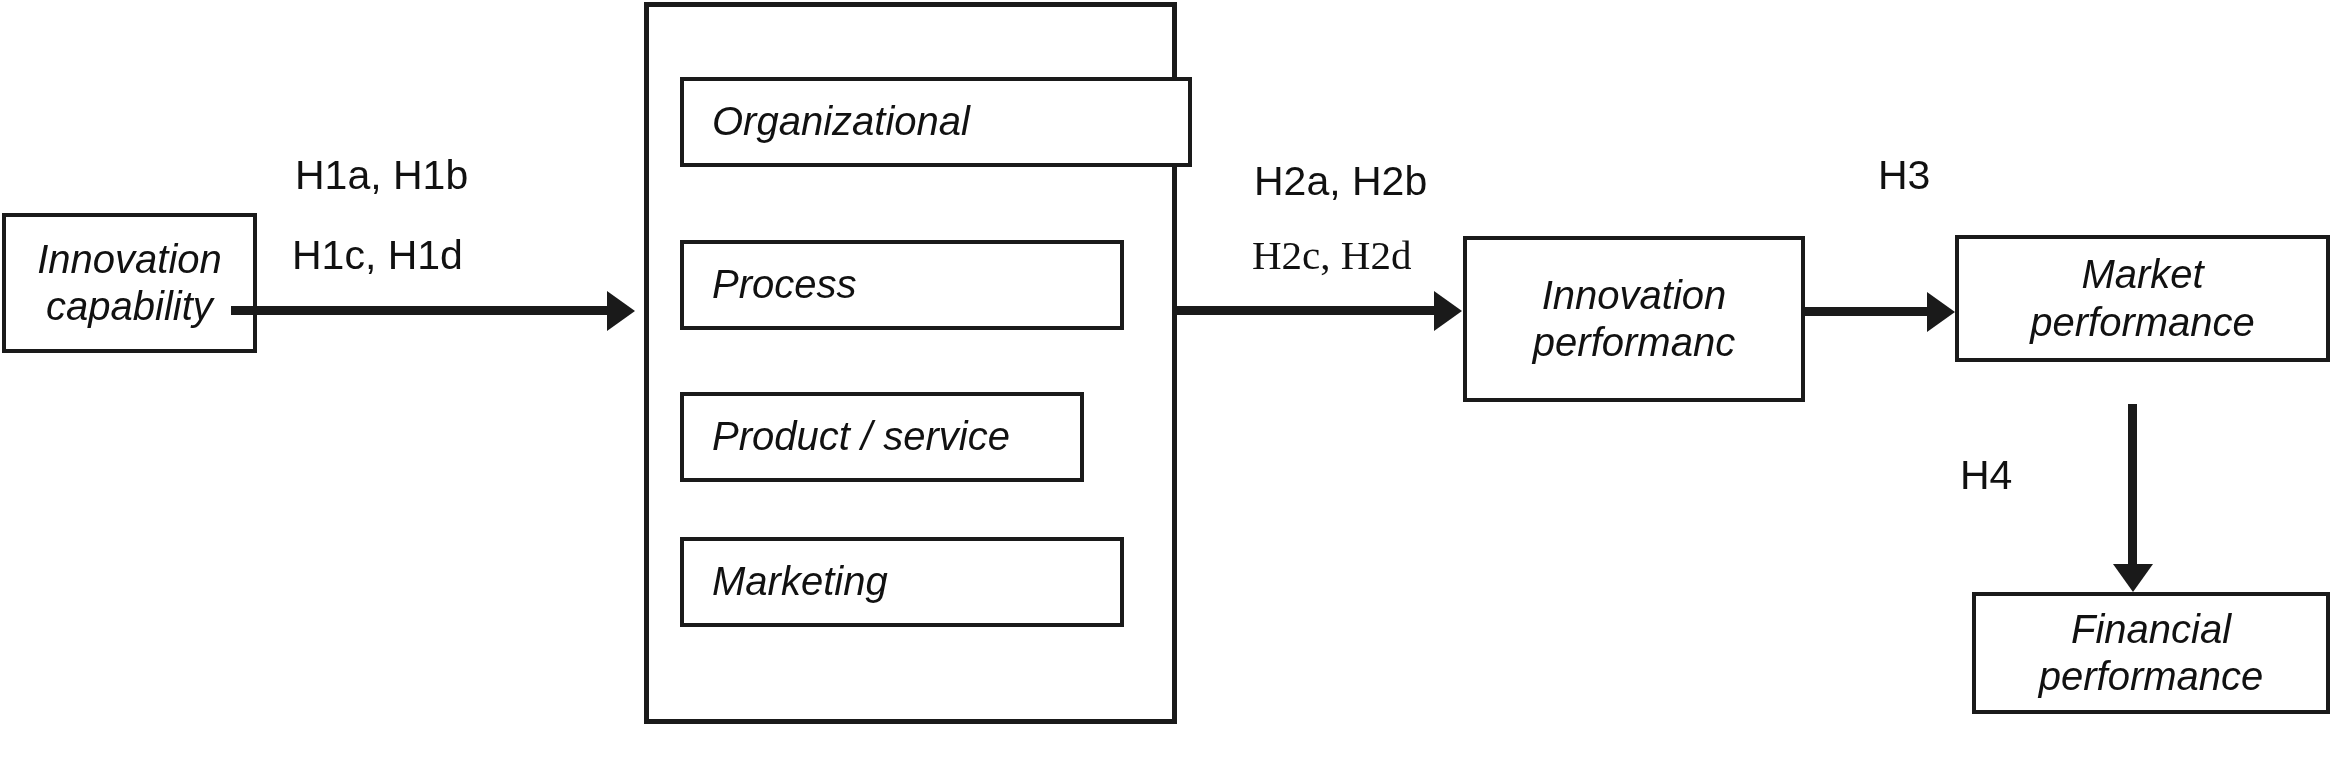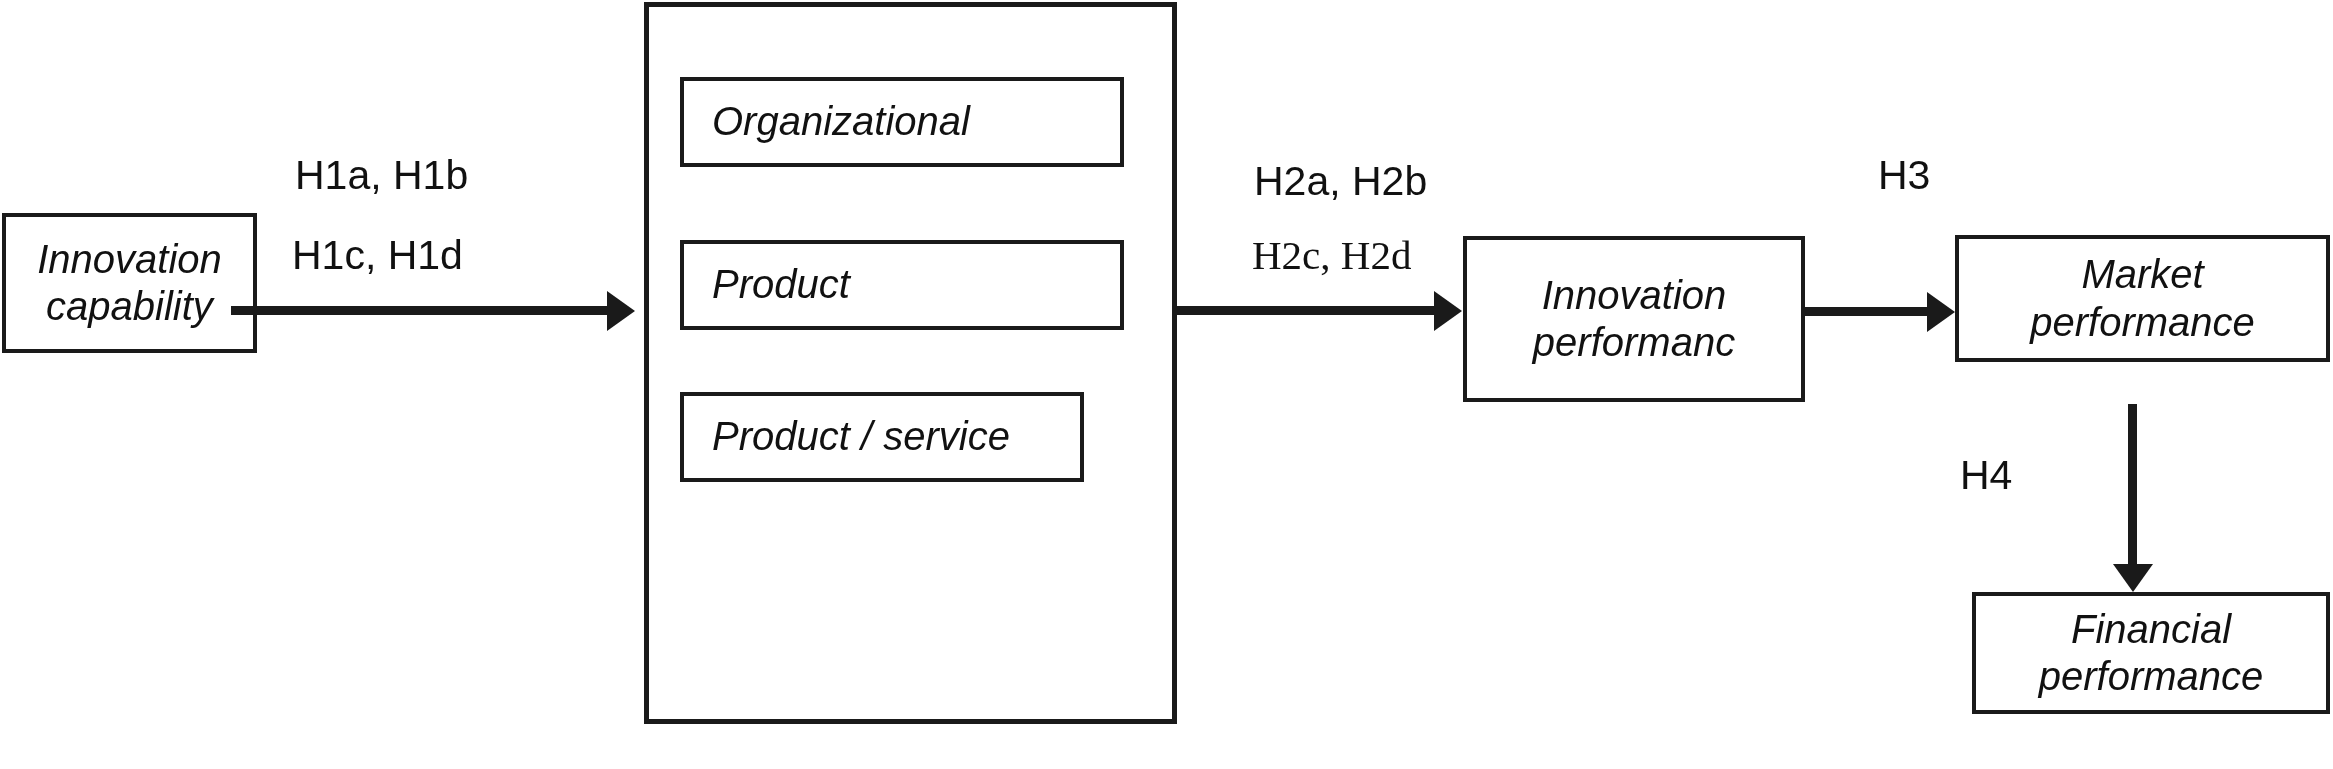--- a/index.html
+++ b/index.html
@@ -102,32 +102,35 @@
     <span>Innovation
 capability</span>
   </div>
 
   <div class="hlabel" style="left:263px; top:155px;">H1a, H1b</div>
   <div class="arrow-h" style="left:231px; top:306px; width:378px;"></div>
   <div class="hlabel" style="left:260px; top:235px;">H1c, H1d</div>
 
   <div class="container-box" style="left:644px; top:2px; width:533px; height:722px;"></div>
 
-  <div class="node inner" style="left:680px; top:77px; width:444px; height:90px;">
+  <div class="node inner" style="left:680px; top:77px; width:512px; height:90px;">
     <span>Organizational</span>
   </div>
 
   <div class="node inner" style="left:680px; top:240px; width:444px; height:90px;">
-    <span>Product</span>
+    <span>Process</span>
   </div>
 
   <div class="node inner" style="left:680px; top:392px; width:404px; height:90px;">
     <span>Product / service</span>
   </div>
 
+  <div class="node inner" style="left:680px; top:537px; width:444px; height:90px;">
+    <span>Marketing</span>
+  </div>
 
   <div class="hlabel" style="left:1222px; top:161px;">H2a, H2b</div>
   <div class="arrow-h" style="left:1177px; top:306px; width:259px;"></div>
   <div class="hlabel" style="left:1220px; top:235px;font-family:Liberation Serif, serif;">H2c, H2d</div>
 
   <div class="node" style="left:1463px; top:236px; width:342px; height:166px;">
     <span>Innovation
 performanc</span>
   </div>
 

